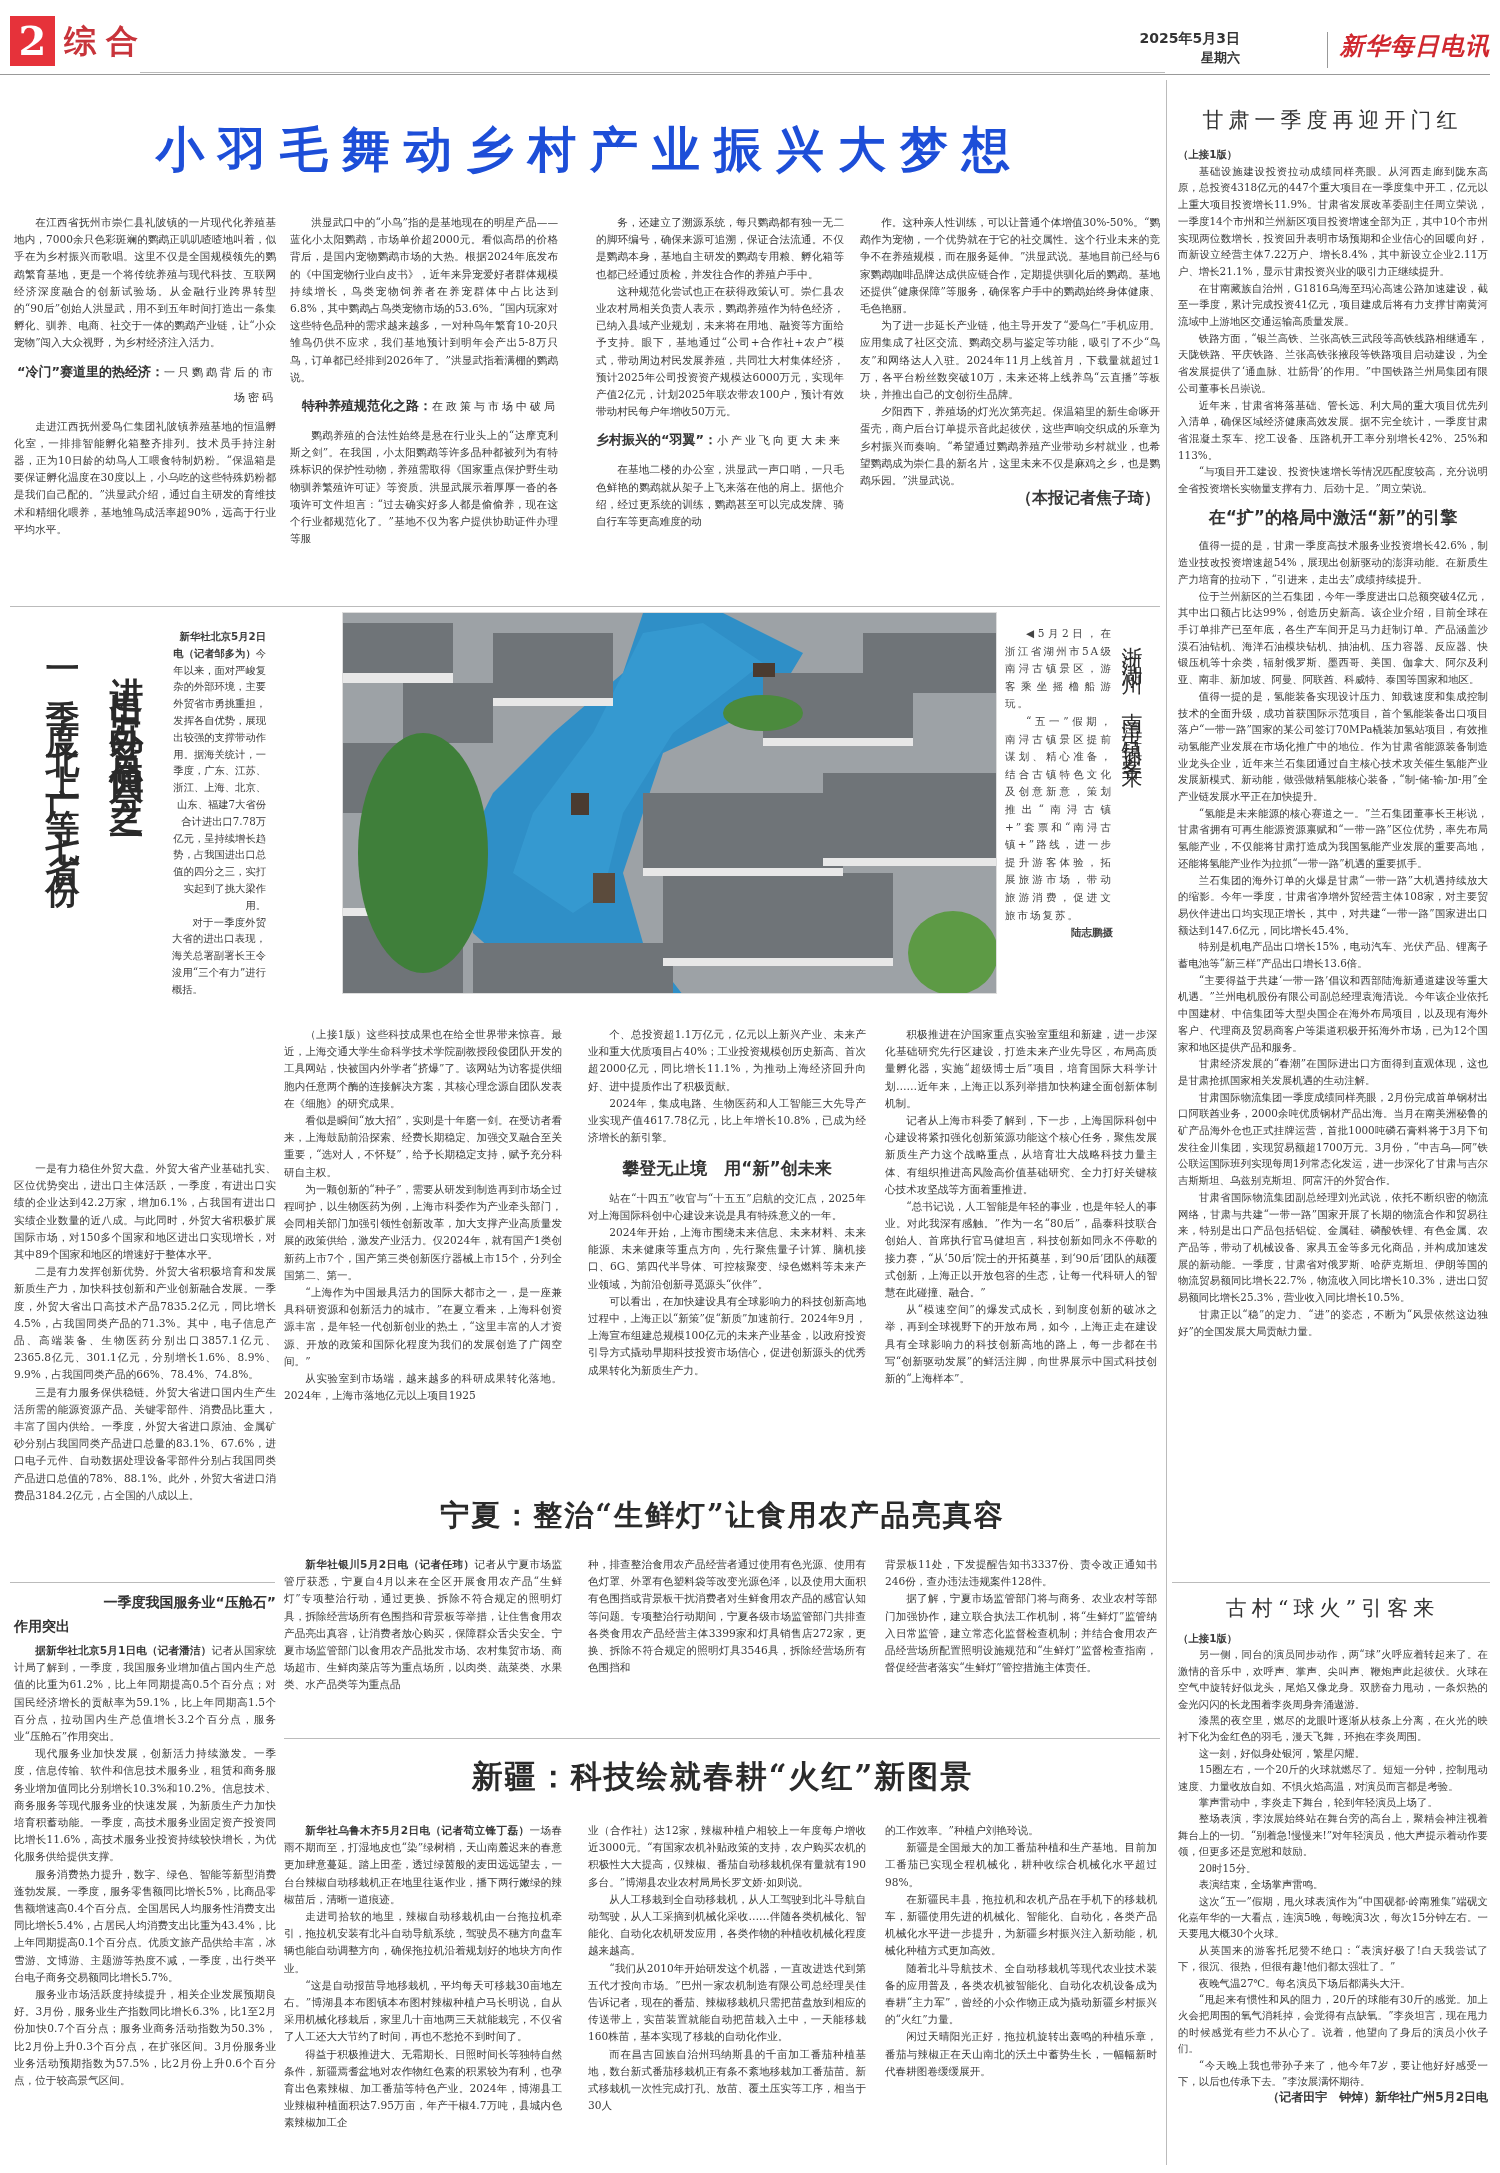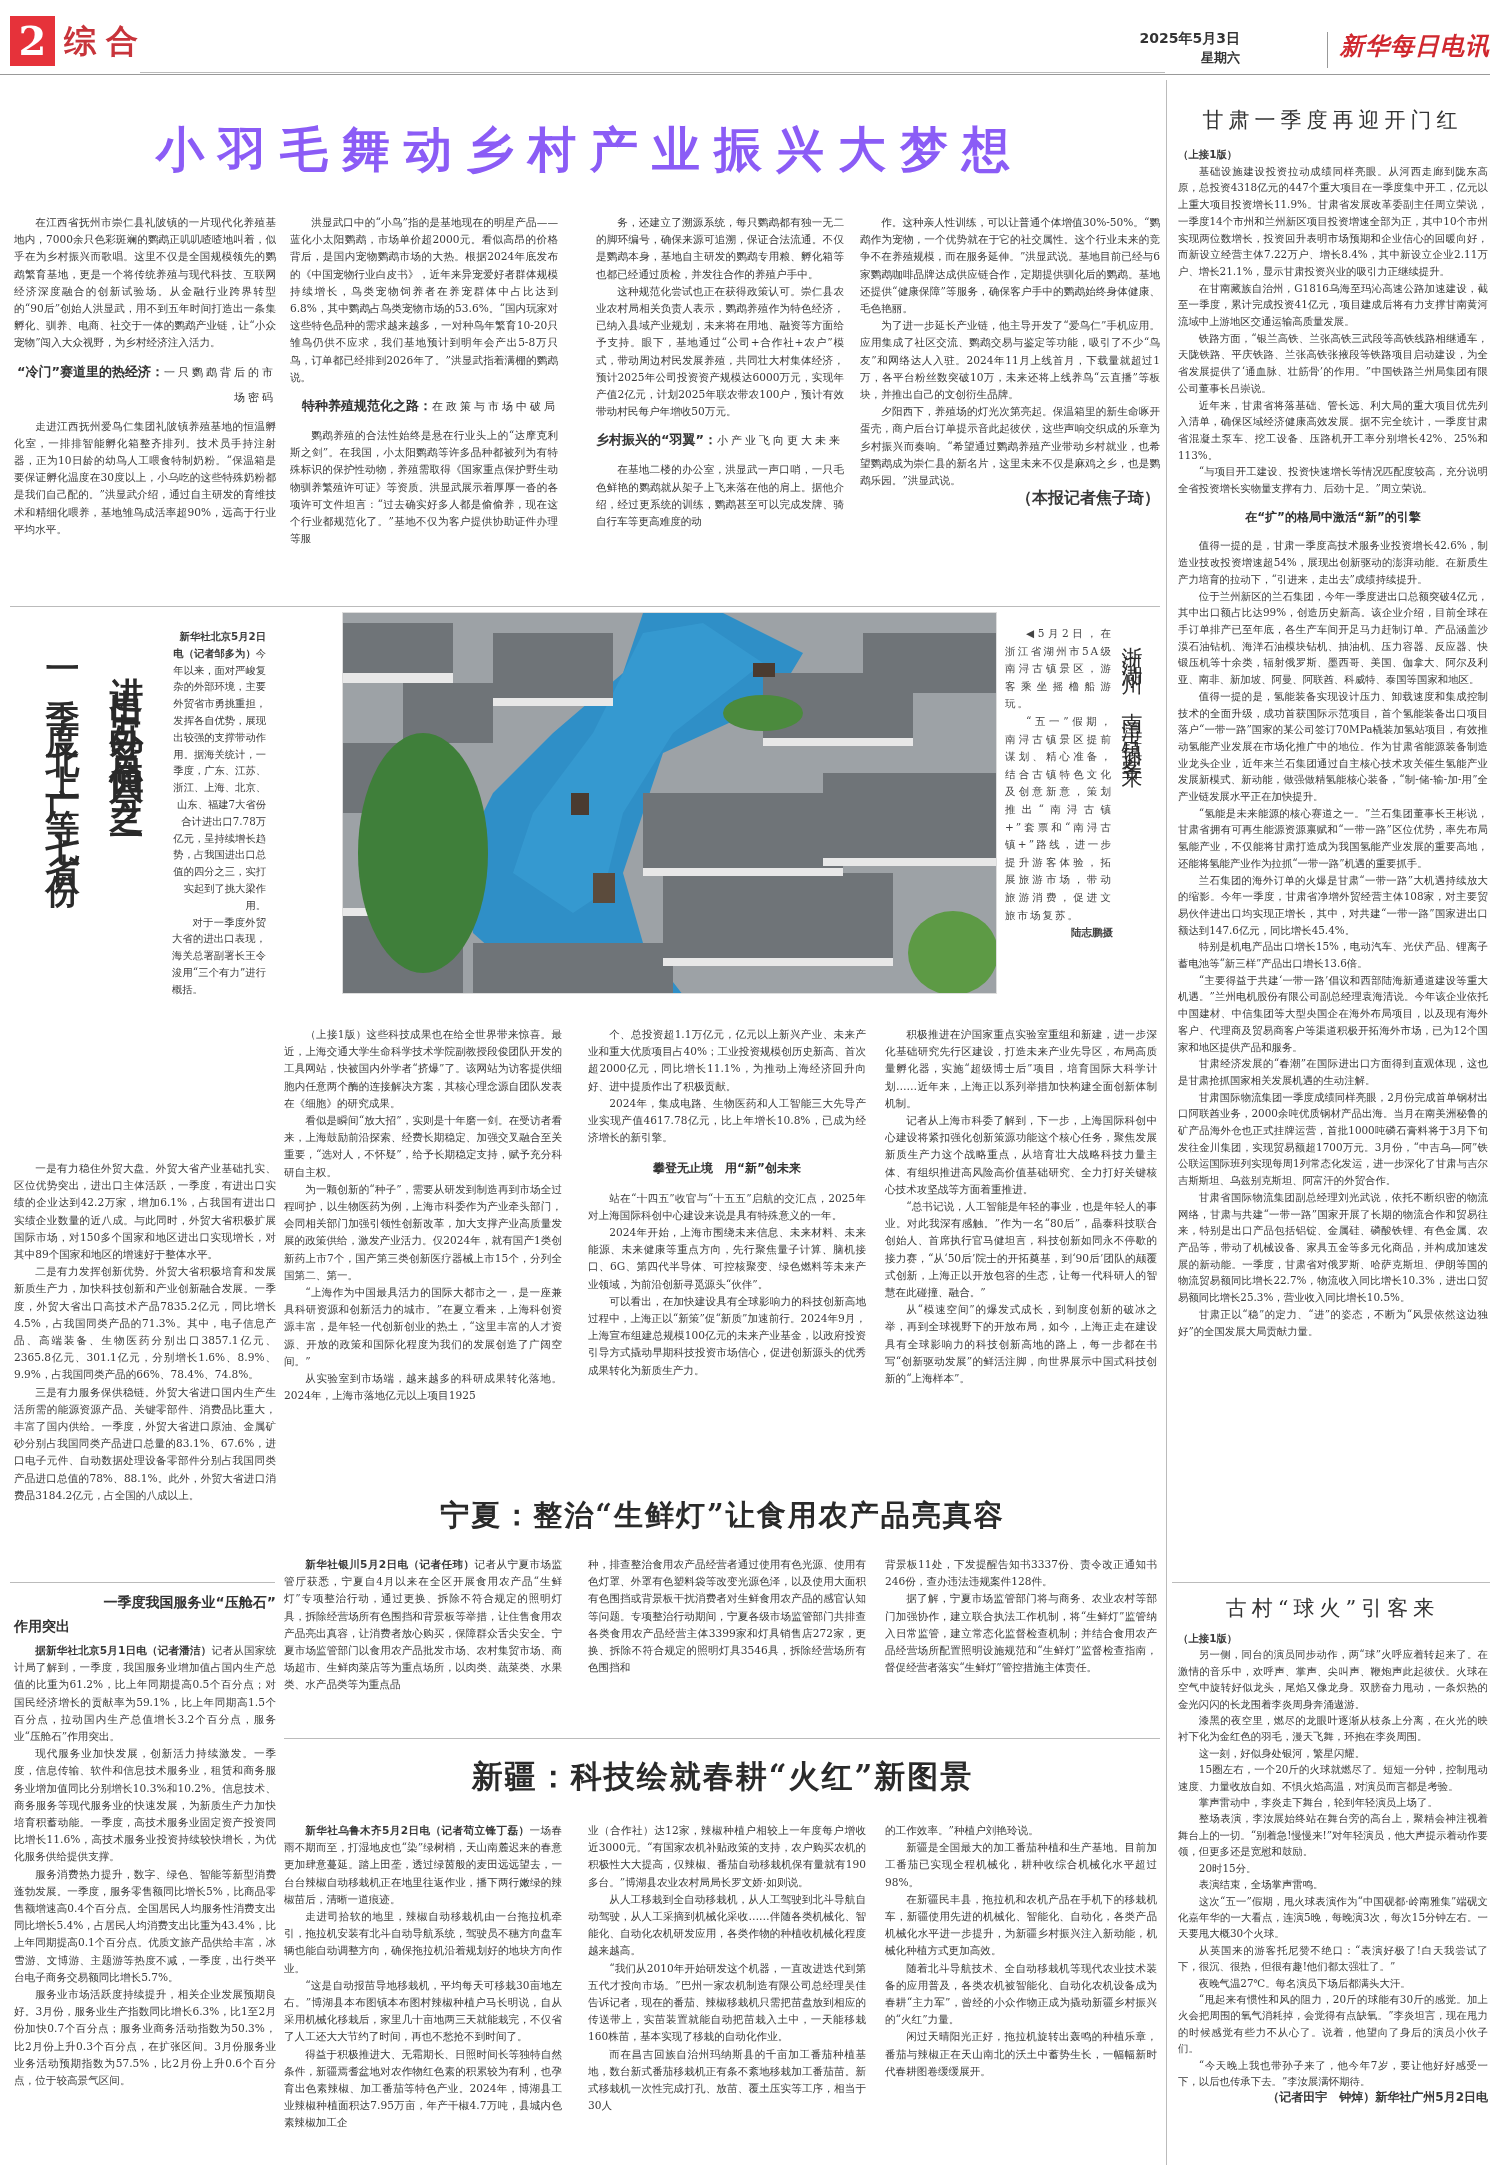--- a/index.html
+++ b/index.html
@@ -17,29 +17,29 @@
   
   .page-num { left: 10px; top: 16px; width: 45px; height: 50px; background: #e6323a; color: #fff;
     font-family: "DejaVu Serif", serif; font-weight: bold; font-size: 40px; line-height: 50px; text-align: center; }
   .section { left: 64px; top: 20px; font-family: "DejaVu Serif", serif; font-size: 32px; color: #c8343b; letter-spacing: 10px; font-weight: bold; }
   .date-line1 { right: 260px; top: 30px; font-family: "DejaVu Sans", sans-serif; font-size: 14px; color: #333; font-weight: bold; }
   .date-line2 { right: 260px; top: 49px; font-family: "DejaVu Sans", sans-serif; font-size: 13px; color: #333; font-weight: bold; }
   .vsep { left: 1327px; top: 32px; width: 1px; height: 36px; background: #999; }
   .brand { left: 1340px; top: 30px; font-family: "DejaVu Serif", serif; font-style: italic; font-weight: bold; font-size: 24px; color: #d0282f; letter-spacing: 1px; }
 
   .main-title { left: 30px; top: 118px; width: 1120px; text-align: center; font-family: "DejaVu Serif", serif; font-weight: bold;
-    font-size: 48px; letter-spacing: 14px; color: #8b5cf6; }
+    font-size: 48px; letter-spacing: 14px; color: #1d4ed8; }
 
   .vhead { writing-mode: vertical-rl; font-family: "DejaVu Serif", serif; color: #2a2a2a; font-weight: bold; }
   .photo { left: 342px; top: 612px; width: 655px; height: 382px; border: 1px solid #ddd; overflow: hidden;
     background: linear-gradient(180deg,#b9bcbf 0%,#8f9396 100%); }
   .caption { font-size: 10.5px; line-height: 17.6px; letter-spacing: 2px; color: #444; text-align: justify; }
   .right-title { font-family: "DejaVu Serif", serif; font-size: 21px; color: #333; letter-spacing: 5px; text-align: center; }
   .big-head { font-family: "DejaVu Serif", serif; font-weight: bold; color: #2a2a2a; letter-spacing: 2px; }
-  .shead { font-family: "DejaVu Sans", sans-serif; font-weight: bold; font-size: 12px; color: #333; text-align: center; }
+  .shead { font-family: "DejaVu Sans", sans-serif; font-weight: bold; font-size: 17px; color: #333; text-align: center; }
 </style>
 </head>
 <body>
 
 <div class="abs page-num">2</div>
 <div class="abs section">综合</div>
 <div class="rule" style="left:140px; top:72px; width:1025px; height:1px;"></div>
 <div class="abs date-line1">2025年5月3日</div>
 <div class="abs date-line2">星期六</div>
 <div class="abs vsep"></div>

